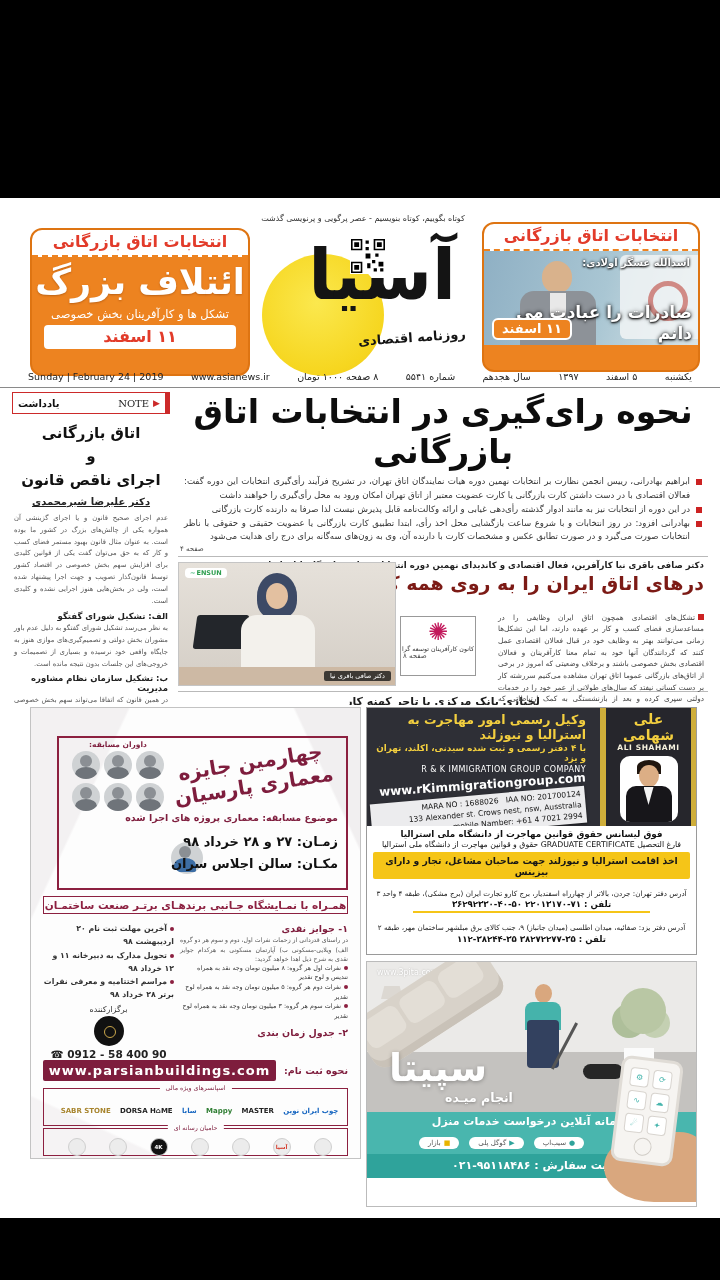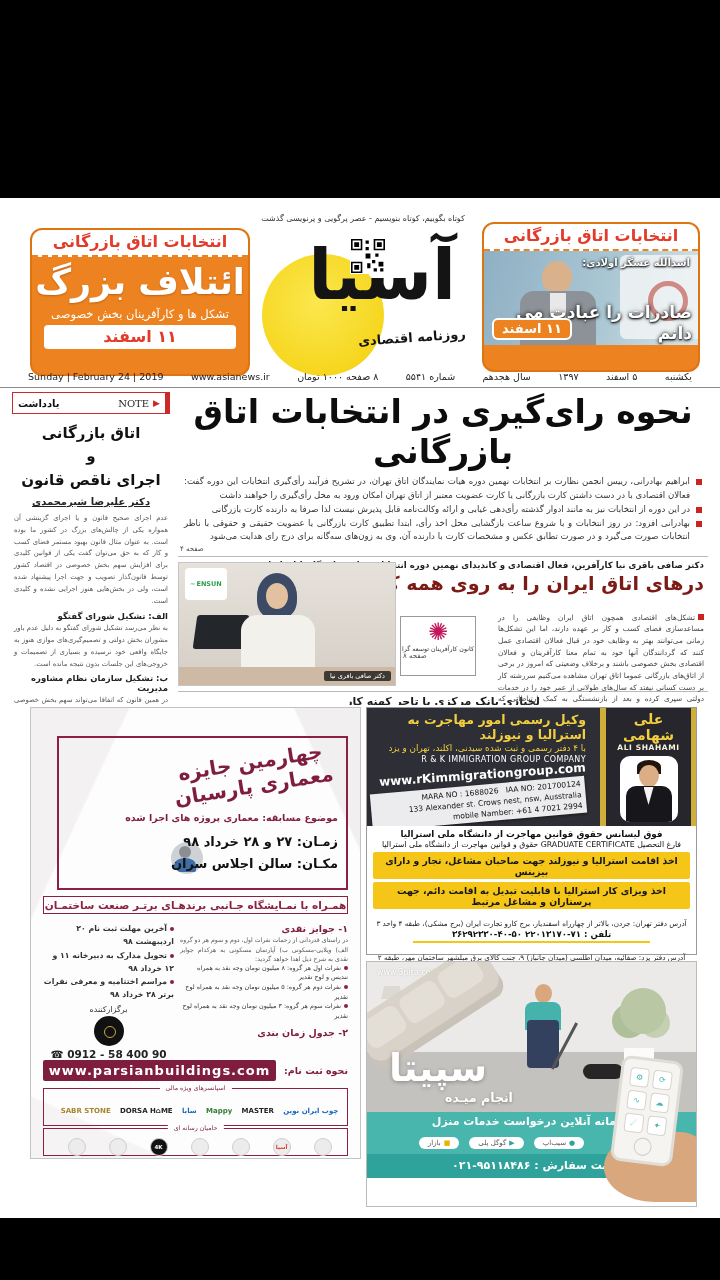--- a/index.html
+++ b/index.html
@@ -53,21 +53,21 @@
   .a2-body::before{content:"";float:right;width:6px;height:6px;background:#cc2222;margin:2px 0 0 3px;}
   .a2-logo{position:absolute;left:222px;top:56px;width:76px;height:60px;border:1px solid #999;text-align:center;padding-top:2px;box-sizing:border-box;}
   .star{font-size:24px;color:#c2185b;line-height:26px;display:block;}
   .a2-logo small{font-size:6.3px;color:#333;display:block;}
   .a2-photo{position:absolute;left:0;top:2px;width:216px;height:122px;background:linear-gradient(#e6e1da,#d4cec6);border:1px solid #c5c5c5;overflow:hidden;}
   .hijab{position:absolute;left:78px;top:10px;width:40px;height:46px;background:#3d4a66;border-radius:50% 50% 40% 40%;}
   .face{position:absolute;left:87px;top:20px;width:22px;height:26px;background:#e3c0a0;border-radius:50%;}
   .coat{position:absolute;left:62px;top:52px;width:74px;height:56px;background:#f3f1ec;border-radius:16px 16px 0 0;}
   .laptop{position:absolute;left:16px;top:52px;width:52px;height:34px;background:#23262b;transform:skewX(-8deg);border-radius:3px;}
   .desk{position:absolute;left:0;bottom:0;width:100%;height:18px;background:#cdb9a4;}
-  .ensun{position:absolute;left:6px;top:5px;background:#fff;border-radius:4px;padding:12px 5px;font-size:6.5px;color:#2e9e4f;font-weight:bold;direction:ltr;}
+  .ensun{position:absolute;left:6px;top:5px;background:#fff;border-radius:4px;padding:1px 5px;font-size:6.5px;color:#2e9e4f;font-weight:bold;direction:ltr;}
   .ensun b{color:#35b06b;letter-spacing:1px;}
   .a2-cap{position:absolute;right:4px;bottom:4px;background:rgba(20,20,20,.78);color:#fff;font-size:6.5px;padding:1px 6px;border-radius:2px;}
   .a3{text-align:center;}
   .a3-kicker{font-size:11px;font-weight:bold;color:#1c1c1c;}
   
   .note-head{border:1.5px solid #cc2a2a;border-right:5px solid #cc2a2a;height:20px;display:flex;align-items:center;gap:4px;padding:0 5px;}
   .note-head .fa{font-size:10px;font-weight:bold;color:#111;margin-right:auto;}
   .note-head .arrow{color:#cc2a2a;font-size:9px;}
   .note-head .en{font-size:10px;color:#222;font-family:"DejaVu Serif",serif;direction:ltr;}
   .note-title{font-size:15px;font-weight:bold;color:#111;text-align:center;line-height:1.55;white-space:pre-line;margin:8px 0 4px;}
@@ -132,21 +132,21 @@
     background:#26262c;text-align:center;box-sizing:border-box;}
   .imm-name{color:#f3cf3f;font-size:14px;font-weight:bold;margin-top:3px;}
   .imm-name-en{color:#f7f3df;font-size:7.5px;font-weight:bold;letter-spacing:.6px;direction:ltr;}
   .imm-photo{width:58px;height:66px;background:#fff;border-radius:10px;margin:4px auto 0;position:relative;overflow:hidden;}
   .imm-hair{position:absolute;left:17px;top:4px;width:24px;height:14px;background:#20160f;border-radius:50% 50% 0 0;}
   .imm-face{position:absolute;left:19px;top:9px;width:20px;height:22px;background:#dcae85;border-radius:50%;}
   .imm-suit{position:absolute;left:6px;top:30px;width:46px;height:36px;background:#17161a;border-radius:10px 10px 0 0;}
   .imm-shirt{position:absolute;left:24px;top:31px;width:10px;height:18px;background:#f4f4f4;clip-path:polygon(0 0,100% 0,50% 100%);}
   .imm-left{position:absolute;left:4px;right:110px;top:4px;text-align:right;}
   .imm-l1{color:#f3cf3f;font-size:12.5px;font-weight:bold;}
-  .imm-l2{color:#f3cf3f;font-size:8.8px;margin-top:1px;}
+  .imm-l2{color:#f3cf3f;font-size:8.8px;margin-top:1px;font-weight:bold;}
   .imm-l3{color:#fff;font-size:8px;letter-spacing:.4px;margin-top:2px;direction:ltr;}
   .imm-web{color:#fff;font-size:12px;font-weight:bold;transform:rotate(-4deg);margin-top:4px;direction:ltr;}
   .imm-stripe{background:#ececee;color:#151515;transform:rotate(-5deg);margin-top:3px;padding:2px 4px;
     font-size:7.6px;line-height:1.45;direction:ltr;box-shadow:0 1px 3px rgba(0,0,0,.5);}
   .imm-bot{padding:3px 6px;text-align:center;}
   .imm-deg1{font-size:8.8px;font-weight:bold;color:#111;}
   .imm-deg2{font-size:7.8px;color:#111;margin-top:1px;}
   .ybar{background:#f5c518;color:#161616;font-size:9.3px;font-weight:bold;padding:2.5px 2px;margin-top:3px;border-radius:2px;}
   .imm-addr{font-size:7.2px;color:#222;margin-top:10px;line-height:1.45;}
   .imm-tel{font-size:8.6px;font-weight:bold;color:#111;}
@@ -291,20 +291,31 @@
       <div class="a3">
         <div class="a3-kicker">لجبازی بانک مرکزی با تاجر کهنه کار</div>
 
       </div>
     </div>
   </div>
 
   <div class="ad parsian">
     <div class="p-box">
       <div class="p-title">چهارمین جایزه معماری پارسیان</div>
+      <div class="judges">
+        <div class="judges-label">داوران مسابقه:</div>
+        <div class="jgrid">
+          <div class="judge"></div>
+          <div class="judge"></div>
+          <div class="judge"></div>
+          <div class="judge"></div>
+          <div class="judge"></div>
+          <div class="judge"></div>
+        </div>
+      </div>
       <div class="judge blue" style="position:absolute;left:112px;top:104px;width:32px;height:32px;"></div>
       <div class="p-subject">موضوع مسابقه: معماری پروژه های اجرا شده</div>
       <div class="p-time">زمـان: ۲۷ و ۲۸ خرداد ۹۸</div>
       <div class="p-place">مکـان: سالن اجلاس سران</div>
     </div>
     <div class="p-expo">همـراه با نمـایشگاه جـانبی برندهـای برتـر صنعت ساختمـان</div>
     <div class="p-cols">
       <div class="p-right">
         <div class="p-h">۱- جوایز نقدی</div>
         <div class="p-intro">در راستای قدردانی از زحمات نفرات اول، دوم و سوم هر دو گروه الف) ویلایی-مسکونی ب) آپارتمان مسکونی به هرکدام جوایز نقدی به شرح ذیل اهدا خواهد گردید:</div>
@@ -374,21 +385,20 @@
           <span>IAA NO: 201700124</span><br>
           <span>133 Alexander st. Crows nest, nsw, Ausstralia</span><br>
           <span>mobile Namber: +61 4 7021 2994</span>
         </div>
       </div>
     </div>
     <div class="imm-bot">
       <div class="imm-deg1">فوق لیسانس حقوق قوانین مهاجرت از دانشگاه ملی استرالیا</div>
       <div class="imm-deg2">فارغ التحصیل GRADUATE CERTIFICATE حقوق و قوانین مهاجرت از دانشگاه ملی استرالیا</div>
       <div class="ybar">اخذ اقامت استرالیا و نیوزلند جهت صاحبان مشاغل، تجار و دارای بیزینس</div>
-      <div class="ybar">اخذ ویزای کار استرالیا با قابلیت تبدیل به اقامت دائم، جهت پرستاران و مشاغل مرتبط</div>
       <div class="imm-addr">آدرس دفتر تهران: جردن، بالاتر از چهارراه اسفندیار، برج کارو تجارت ایران (برج مشکی)، طبقه ۴ واحد ۳</div>
       <div class="imm-tel">تلفن : ۷۱-۲۲۰۱۳۱۷۰      ۵۰-۴۰-۳۶۲۹۲۳۳۰</div>
       <hr class="ydiv">
       <div class="imm-addr">آدرس دفتر یزد: صفائیه، میدان اطلسی (میدان جانباز) ۹، جنب کالای برق مبلشهر ساختمان مهر، طبقه ۲</div>
       <div class="imm-tel">تلفن : ۳۵-۳۸۲۷۲۲۷۷      ۳۵-۳۸۲۴۴-۱۱۲</div>
     </div>
   </div>
 
   <div class="ad sepita">
     <div class="sp-photo">

